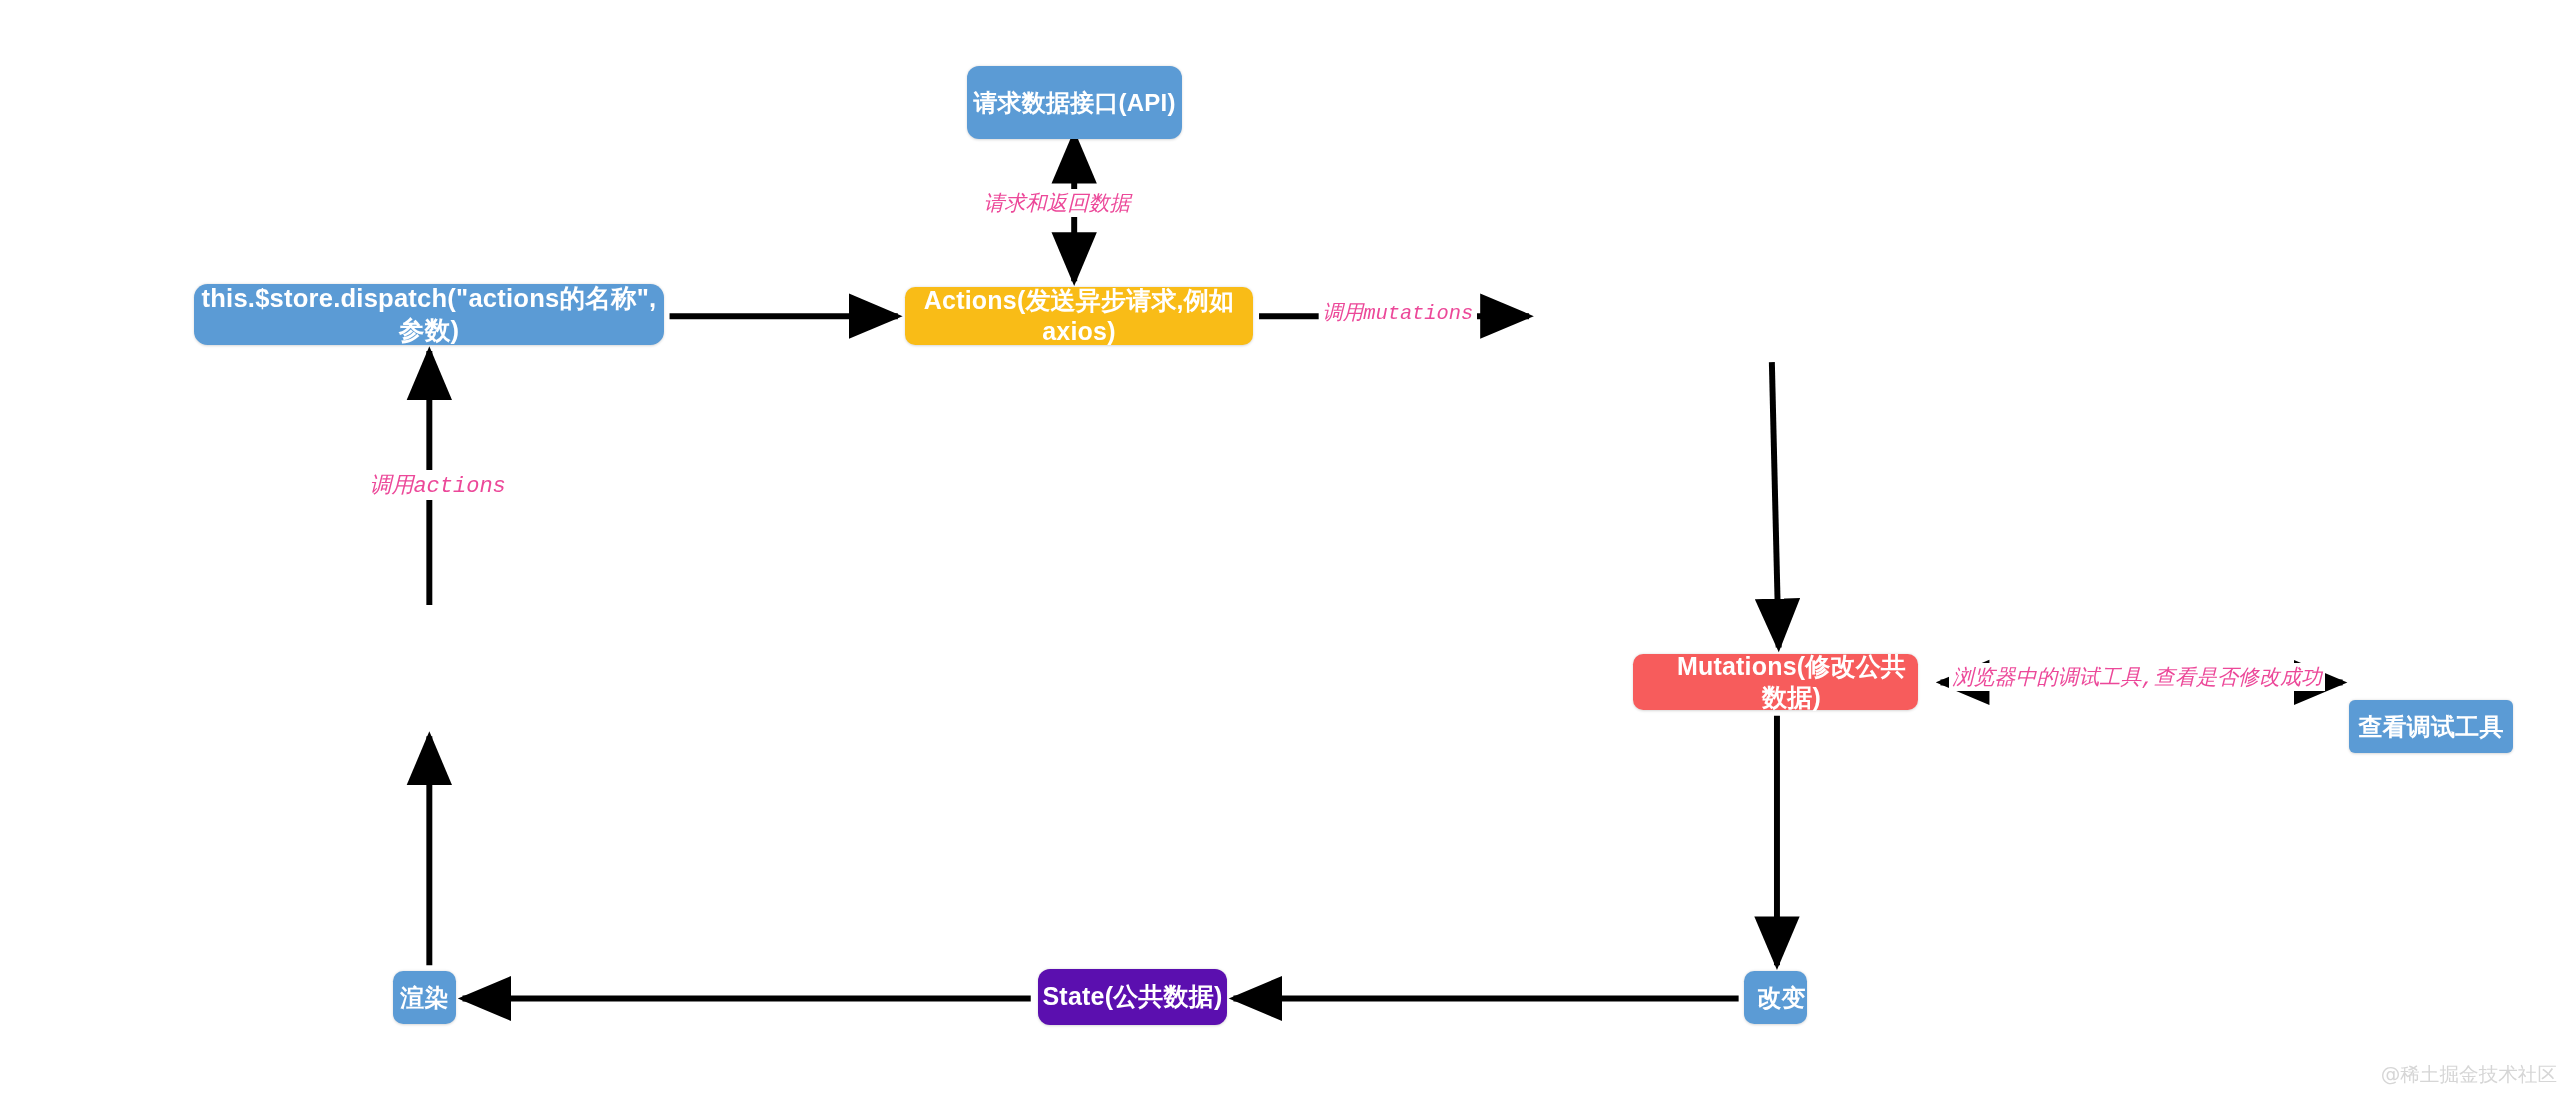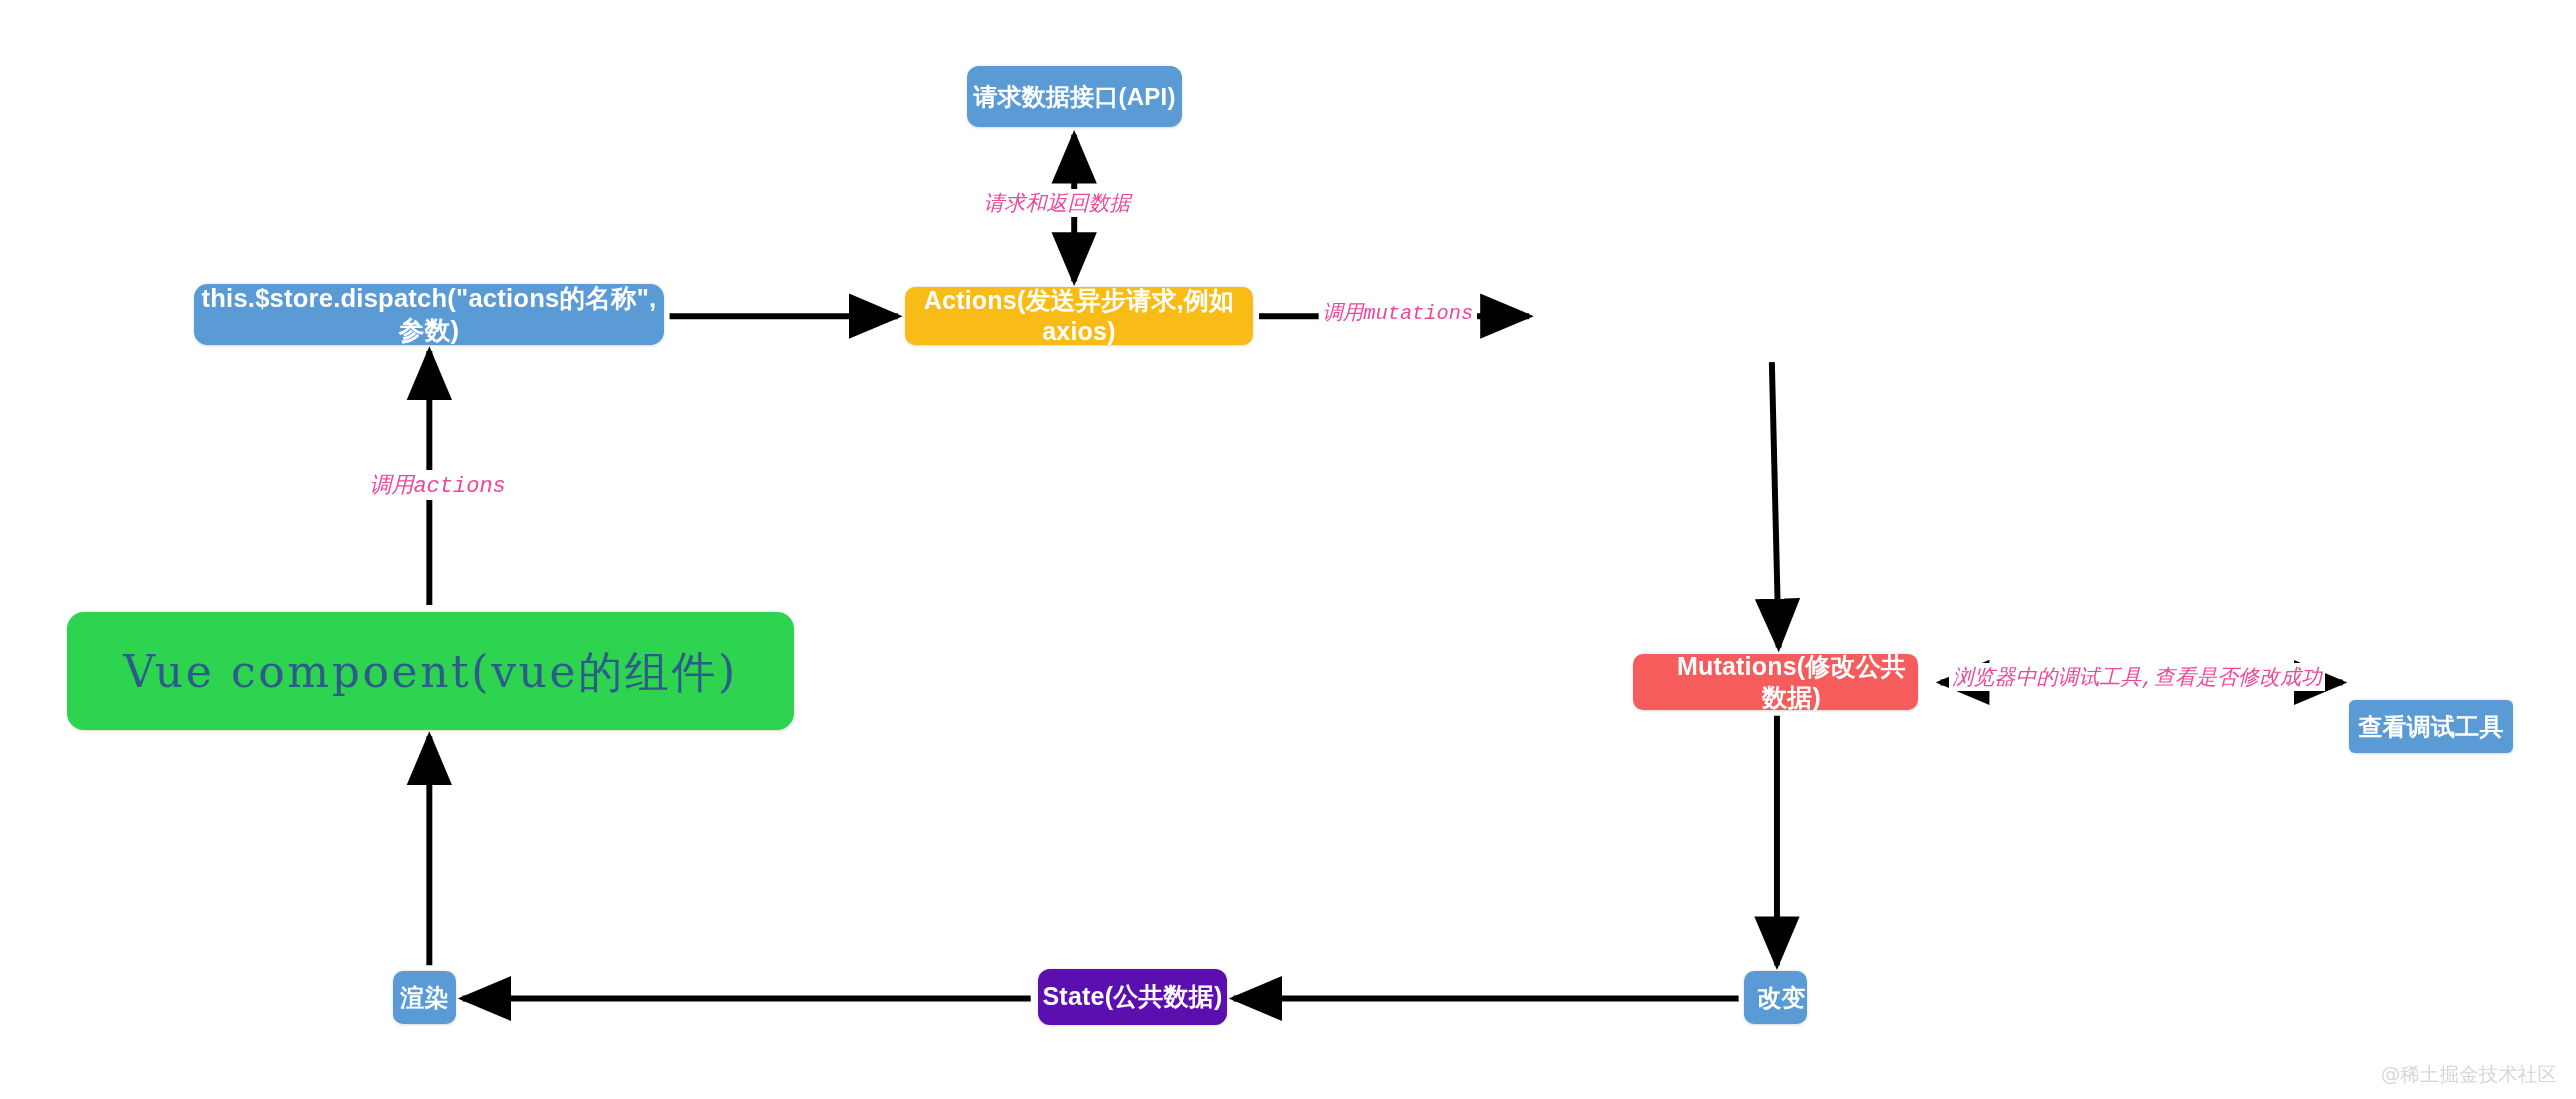--- a/index.html
+++ b/index.html
@@ -40,21 +40,21 @@
     letter-spacing: 0.2px;
     box-shadow: 0 0.9px 2.6px rgba(0,0,0,0.16);
   }
   .node-blue    { background: #5B9BD5; }
   .node-amber   { background: #F9BC17; }
   .node-red     { background: #F75C5C; }
   .node-purple  { background: #5B0FAF; }
   .node-green   { background: #2ED34F; }
 
   .n-api {
-    left: 967px; top: 66px; width: 215px; height: 61px;
+    left: 967px; top: 66px; width: 215px; height: 73px;
     font-size: 24px;
     text-align: right;
   }
   .n-dispatch {
     left: 194px; top: 284px; width: 470px; height: 61px;
     font-size: 25.6px; border-radius: 13.6px;
   }
   .n-actions {
     left: 905px; top: 287px; width: 348px; height: 58px;
     font-size: 25px; border-radius: 10.2px;
@@ -165,21 +165,20 @@
   <div class="node node-red n-mutations">Mutations(修改公共数据)</div>
 
   <div class="node node-blue n-devtools">查看调试工具</div>
 
   <div class="node node-purple n-state">State(公共数据)</div>
 
   <div class="node node-blue n-change">改变</div>
 
   <div class="node node-blue n-render">渲染</div>
 
-  <div class="node node-green n-component">Vue compoent(vue的组件)</div>
 
   <div class="edge-label lbl-req">请求和返回数据</div>
 
   <div class="edge-label lbl-actions">调用actions</div>
 
   <div class="edge-label lbl-mutate">调用mutations</div>
 
   <div class="edge-label lbl-devtool">浏览器中的调试工具,查看是否修改成功</div>
 
   <div class="watermark">@稀土掘金技术社区</div>

